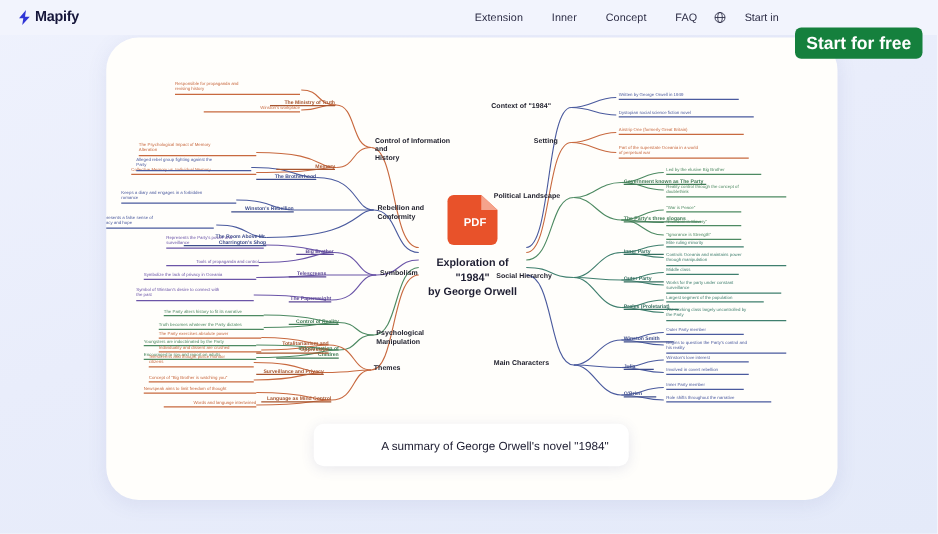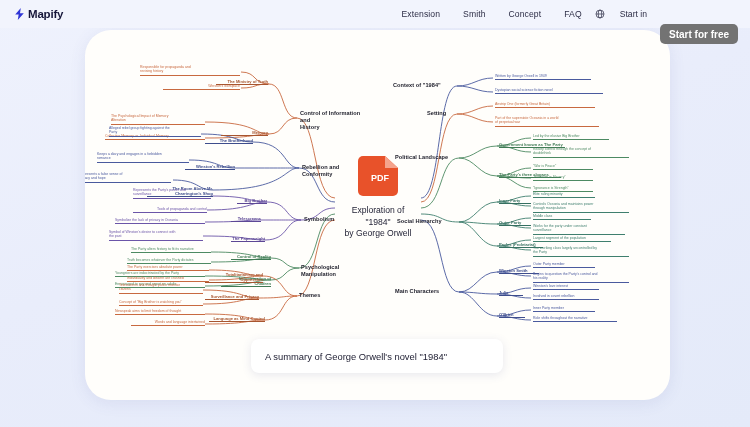--- a/index.html
+++ b/index.html
@@ -30,22 +30,22 @@
   .nav-link {
     font-size:8.6px; color:#2c2c45; white-space:nowrap;
     letter-spacing:.1px;
     margin-left:10px;
   }
   #globe-icon { width:10px; height:10px; display:block; }
   #signin {
     font-size:8.6px; color:#2c2c45; margin-left:2px;
   }
   #cta-nav {
-    background:#737373; color:#fff;
-    font-size:10px; font-weight:600;
+    background:#15803d; color:#fff;
+    font-size:14px; font-weight:600;
     padding:4.5px 9px; border-radius:5px;
     white-space:nowrap; border:none;margin-top:40px;
   }
 
   
   #card {
     position:absolute;
     left:85px; top:30px; width:585px; height:370px;
     background:#fffefb;
     border-radius:26px;
@@ -65,21 +65,21 @@
   
   #root {
     position:absolute;
     left:243px; top:125px;
     width:100px;
     text-align:center;
   }
   #pdf-icon { margin:0 auto; display:block; width:44px; height:42px; }
   #root-label {
     margin-top:8px;
-    font-size:8.6px; font-weight:normal; color:#1e1e32;
+    font-size:8.6px; font-weight:bold; color:#1e1e32;
     line-height:1.35;
     white-space:pre-line;
   }
 
   
   .t1 {
     font-size:5.6px; font-weight:bold; color:#23232f;
     letter-spacing:.05px;
   }
   
@@ -109,21 +109,21 @@
     position:absolute;
     left:166px; top:309px;
     width:252px; height:34px;
     background:#ffffff;
     border-radius:8px;
     box-shadow:0 2px 10px rgba(70,80,150,.13);
     display:flex; align-items:center;
     padding:0 7px 0 14px;
     z-index:6;
   }
-  #cta-text { font-size:9.4px; color:#1c1c30; }
+  #cta-text { font-size:9.4px; color:#1c1c30;margin-left:40px; }
   #cta-btn {
     margin-left:auto;
     background:#2f35d6; color:#fff;
     font-size:8.4px; font-weight:600;
     padding:6px 11px; border-radius:6px; border:none;
     white-space:nowrap;
   }
 </style>
 </head>
 <body>
@@ -131,21 +131,21 @@
 <div id="nav">
   <div id="logo">
     <svg class="bolt" viewBox="0 0 12 14">
       <path d="M7.5 0 L1 7.6 H5 L4 14 L11 6.2 H6.6 Z" fill="#2f35d6"></path>
     </svg>
     <span id="logo-text">Mapify</span>
   </div>
 
   <div id="nav-right">
     <span class="nav-link">Extension</span>
-    <span class="nav-link">Smith</span>
+    <span class="nav-link">Inner</span>
     <span class="nav-link">Concept</span>
     <span class="nav-link">FAQ</span>
     <svg id="globe-icon" viewBox="0 0 20 20">
       <circle cx="10" cy="10" r="8" fill="none" stroke="#2c2c45" stroke-width="1.4"></circle>
       <ellipse cx="10" cy="10" rx="3.6" ry="8" fill="none" stroke="#2c2c45" stroke-width="1.4"></ellipse>
       <line x1="2" y1="10" x2="18" y2="10" stroke="#2c2c45" stroke-width="1.4"></line>
     </svg>
     <span id="signin">Start in</span>
     <button id="cta-nav">Start for free</button>
   </div>

